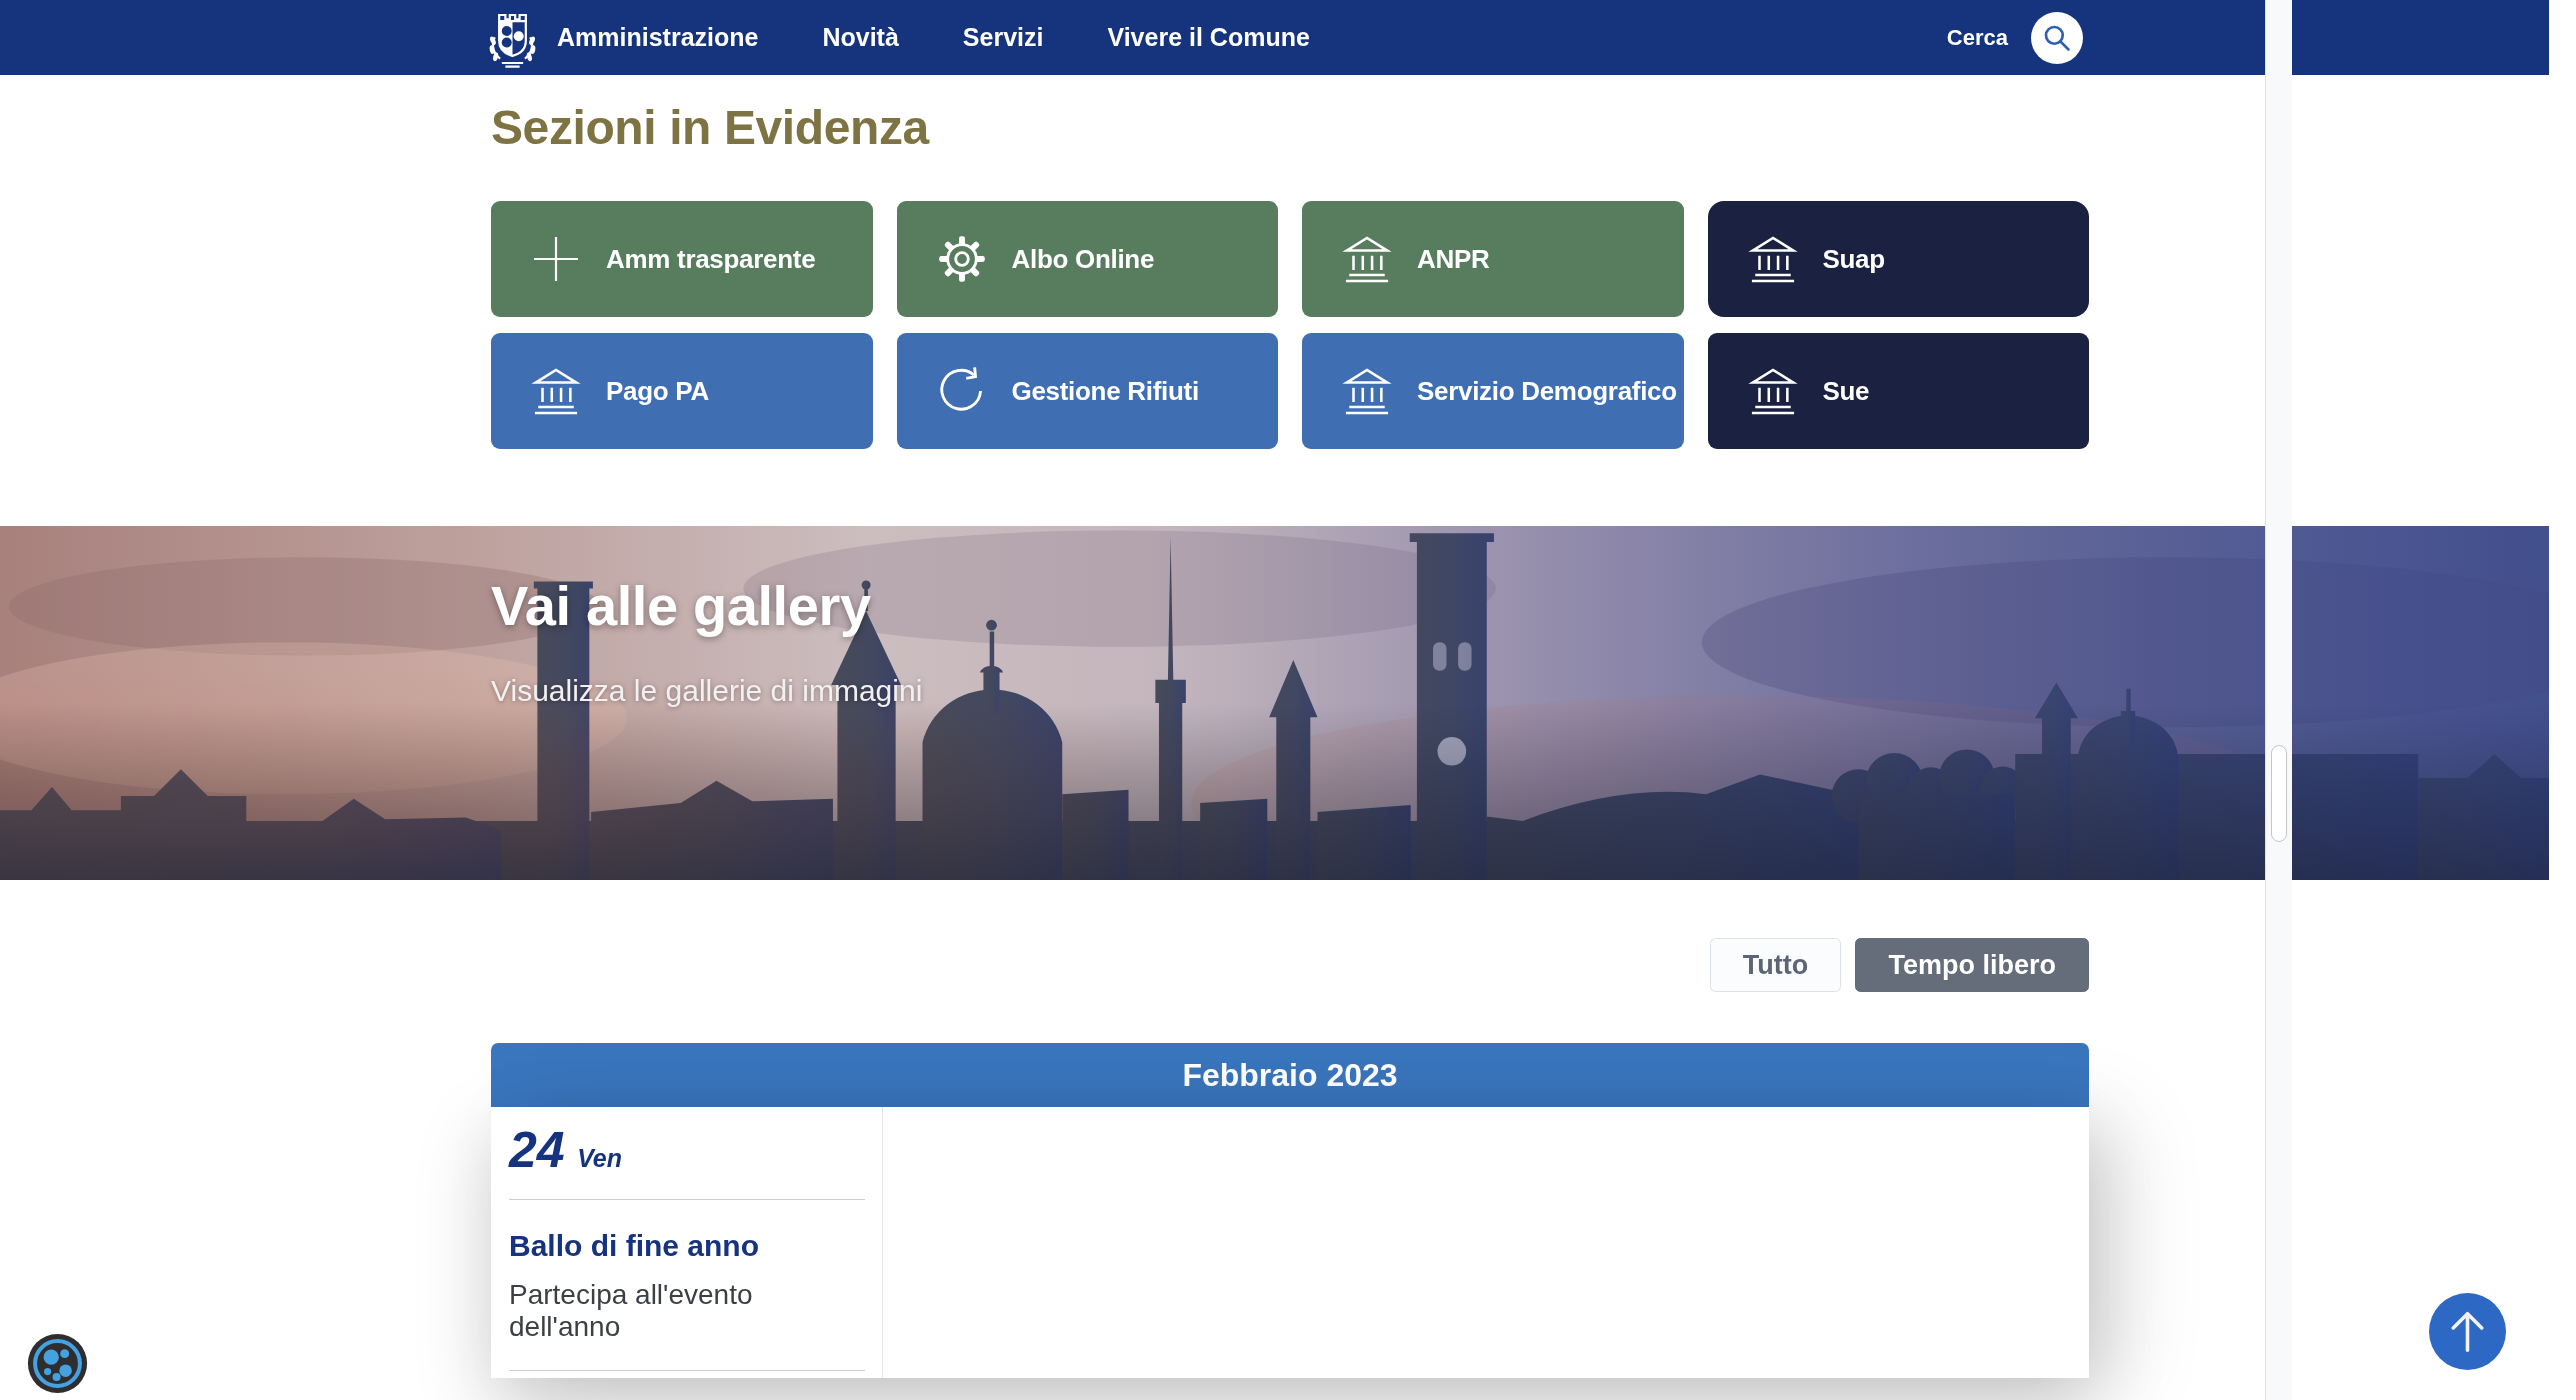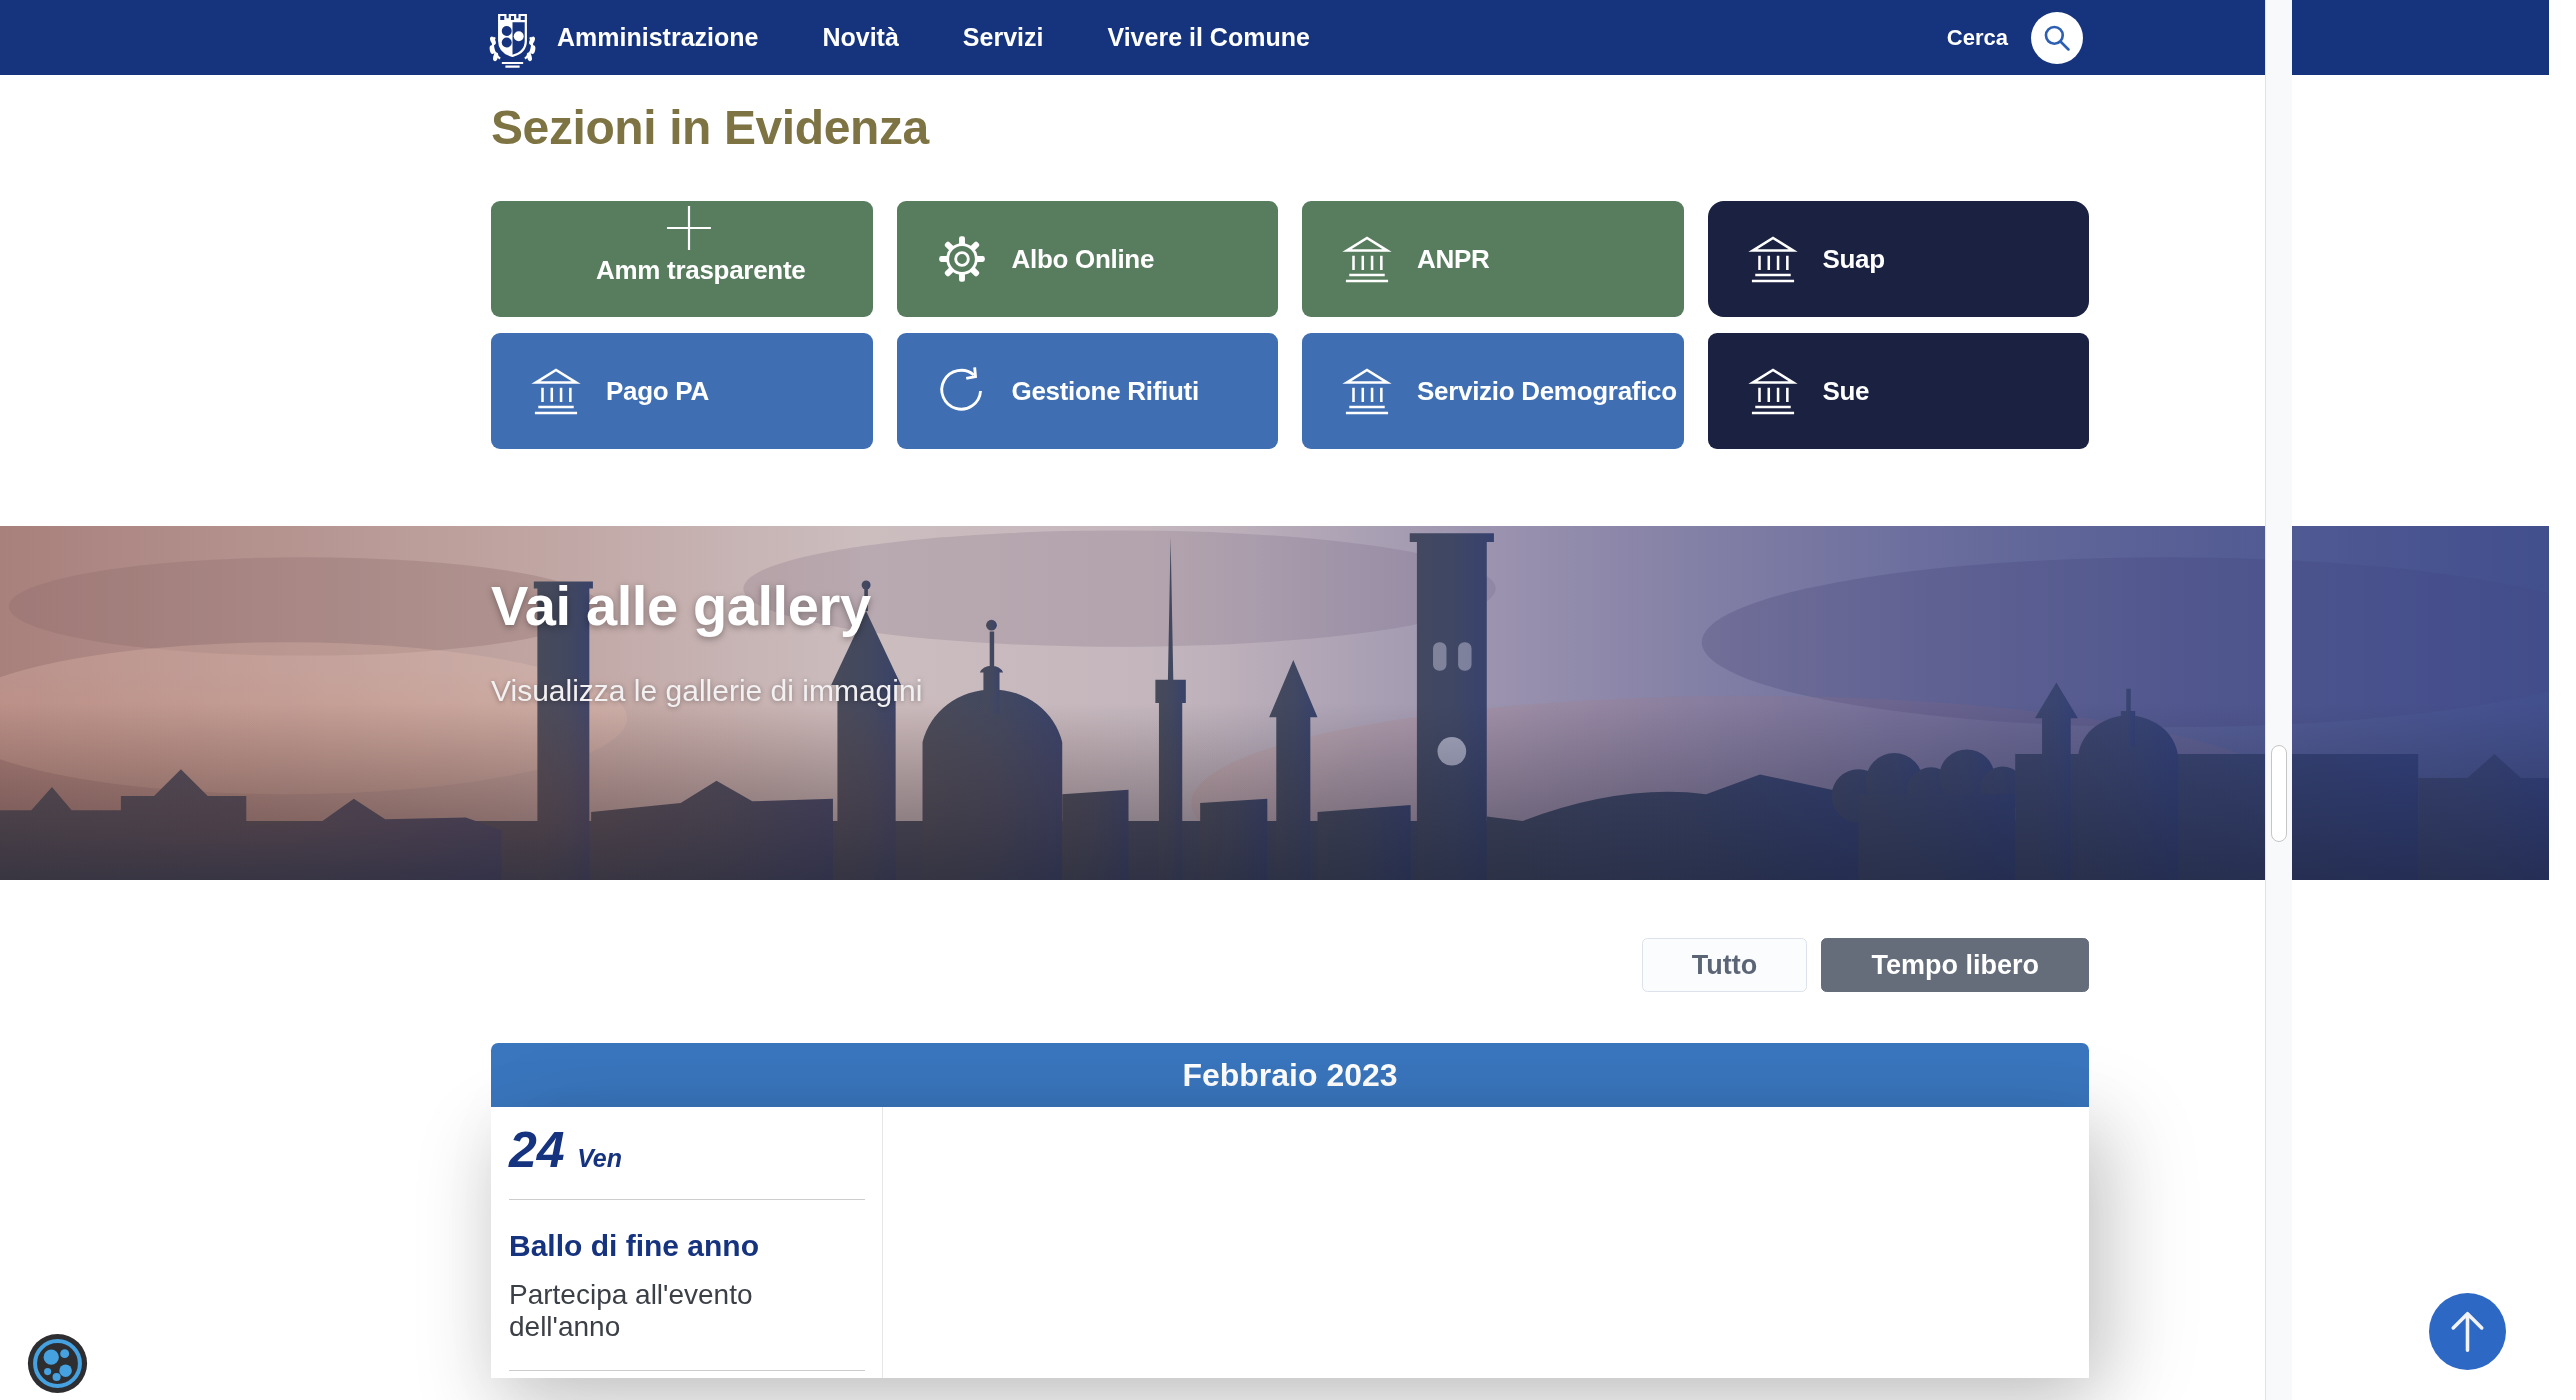--- a/index.html
+++ b/index.html
@@ -35,21 +35,21 @@
   .hero-text { position:absolute; left:491px; top:47px; color:#fff; }
   .hero-title { font-size:56px; font-weight:800; letter-spacing:-0.4px;
                 text-shadow:0 1.8px 7.2px rgba(0,0,0,.35); cursor:pointer; }
   .hero-subtitle { margin-top:36px; font-size:30px; font-weight:400; color:#f3f0f2;
                    text-shadow:0 0.9px 5.4px rgba(0,0,0,.35); }
 
   
   .filters { position:absolute; top:938px; left:491px; width:1598px; height:54px;
              display:flex; justify-content:flex-end; gap:14.3px; }
   .btn-filter { height:54px; border-radius:5.4px; font-size:27px; font-weight:700;
-                padding:0 49px; cursor:pointer; font-family:inherit; }
+                padding:0 32px; cursor:pointer; font-family:inherit; }
   .btn-filter.inactive { background:#fbfcfe; border:1.8px solid #dde2ea; color:#5b6576; }
   .btn-filter.active { background:#656d7b; border:1.8px solid #656d7b; color:#ffffff; }
 
   
   .calendar { position:absolute; left:491px; top:1043px; width:1598px; }
   .cal-header { height:64px; background:#3a76be; border-radius:7.2px 7.2px 0 0;
                 display:flex; align-items:center; justify-content:center; }
   .cal-title { color:#ffffff; font-size:32px; font-weight:600; }
   .cal-body { position:relative; height:271px; background:#ffffff;
               box-shadow:0 27px 72px rgba(0,0,0,.18), 36px 9px 81px rgba(0,0,0,.10); }
@@ -121,21 +121,21 @@
           <line x1="21.5" y1="21.5" x2="30" y2="30" stroke="#2d5fb3" stroke-width="3" stroke-linecap="round"></line>
         </svg>
       </button>
     </div>
   </header>
 
   <h2 class="section-title">Sezioni in Evidenza</h2>
 
   <div class="cards-grid">
 
-    <div class="card" style="background: rgb(88, 124, 94); flex-direction: column;">
+    <div class="card" style="background: rgb(88, 124, 94);">
       <svg class="cicon" viewBox="0 0 64 64">
         <path d="M32 6 V58 M6 32 H58" stroke="#ffffff" stroke-width="2.6" fill="none"></path>
       </svg>
       <span class="clabel">Amm trasparente</span>
     </div>
 
     <div class="card" style="background: rgb(88, 124, 94);">
       <svg class="cicon" viewBox="0 0 64 64">
         <circle cx="32" cy="32" r="17" fill="none" stroke="#ffffff" stroke-width="3.4"></circle>
         <circle cx="32" cy="32" r="7.5" fill="none" stroke="#ffffff" stroke-width="3.4"></circle>

